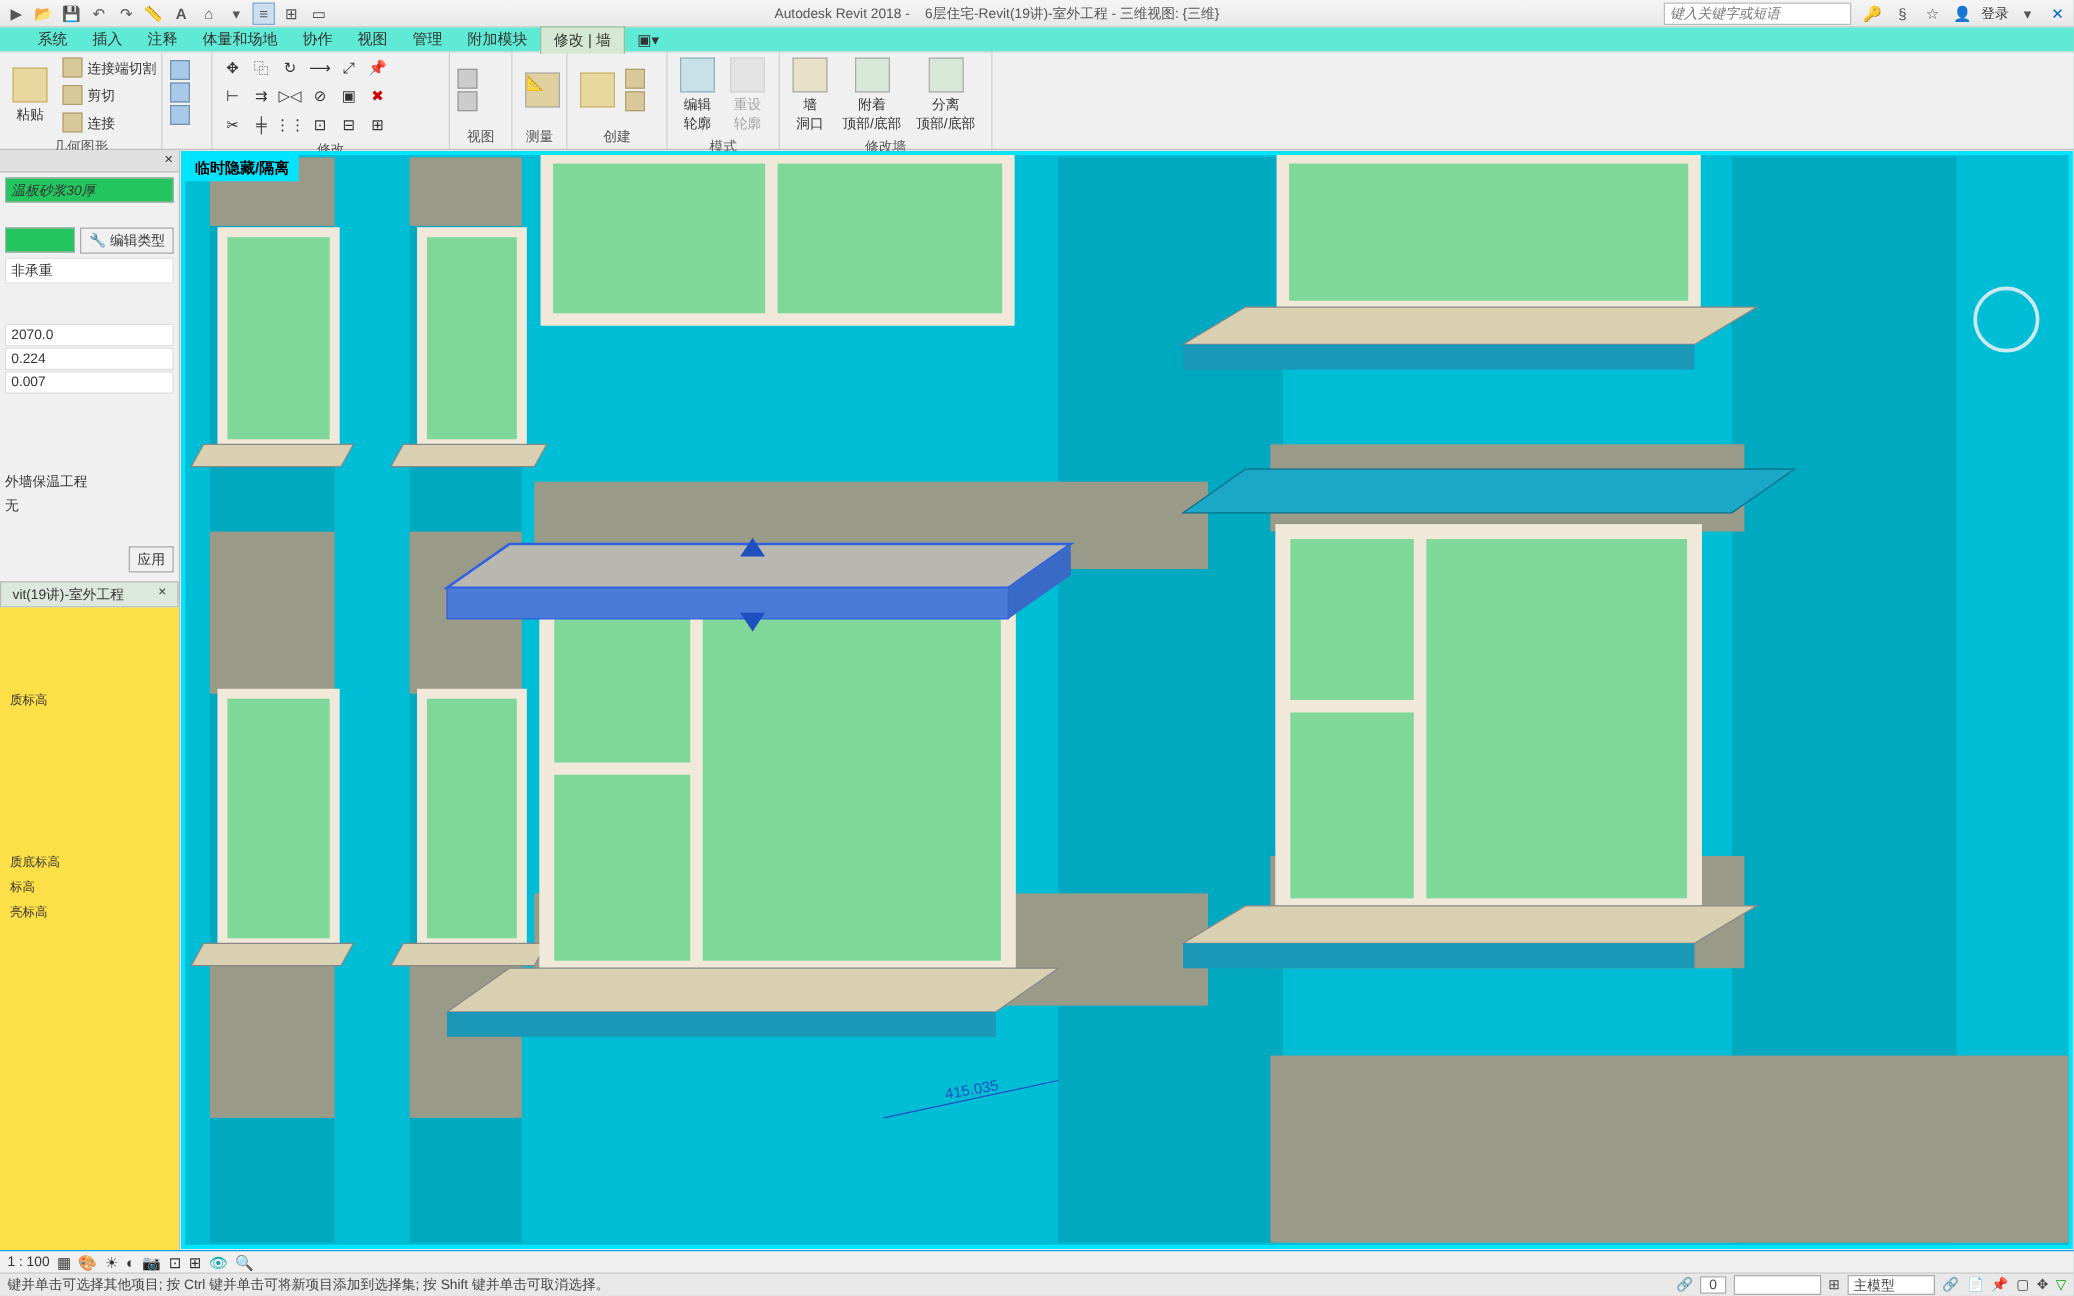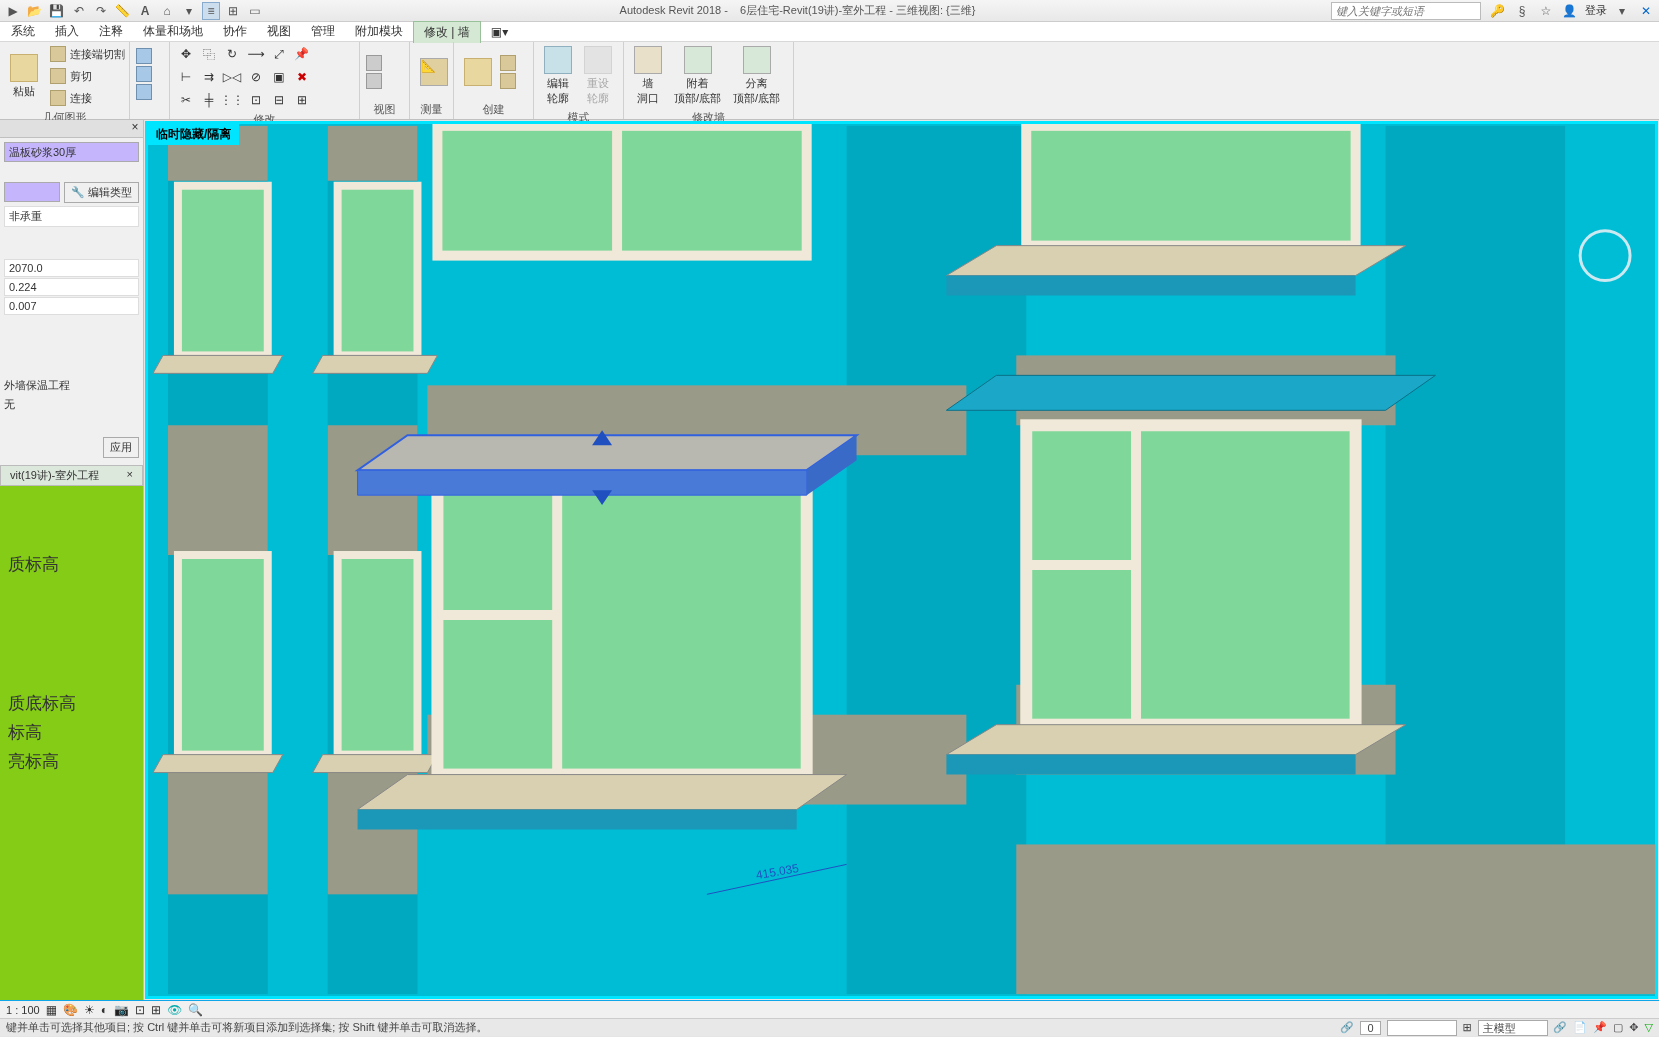--- a/index.html
+++ b/index.html
@@ -8,21 +8,21 @@
 
 .titlebar { height: 22px; background: linear-gradient(#f5f5f5,#e8e8e8); display: flex; align-items: center; padding: 0 4px; border-bottom: 1px solid #ccc; }
 .titlebar .qat { display: flex; gap: 4px; align-items: center; }
 .titlebar .qat .q { width: 18px; height: 18px; display:flex; align-items:center; justify-content:center; color:#555; cursor:pointer; }
 .titlebar .title { flex: 1; text-align: center; color: #555; font-size: 11px; }
 .titlebar .search { width: 150px; height: 18px; border: 1px solid #bbb; background: #fff; font-size: 11px; padding: 0 4px; color:#999; font-style:italic;}
 .titlebar .right { display: flex; gap: 6px; align-items:center; margin-left:8px;}
 .titlebar .right .q { width:18px; height:18px; display:flex;align-items:center;justify-content:center;color:#555;}
 
 
-.menubar { height: 20px; background: #ffffff; display: flex; align-items: center; padding: 0 1px; gap: 0; border-bottom:1px solid #d8d8d8;}
+.menubar { height: 20px; background: #5eead4; display: flex; align-items: center; padding: 0 20px; gap: 0; border-bottom:1px solid #d8d8d8;}
 .menubar .m { padding: 2px 10px; font-size: 12px; cursor: pointer; }
 .menubar .m.active { background: #d4e8d4; border:1px solid #9ac09a; border-bottom:none; }
 
 
 .ribbon { height: 78px; background: #f0f0f0; display: flex; border-bottom: 1px solid #c0c0c0; }
 .ribbon .panel { border-right: 1px solid #d0d0d0; padding: 2px 6px; display:flex; flex-direction:column; }
 .ribbon .panel .body { flex:1; display:flex; align-items:center; gap:4px;}
 .ribbon .panel .label { text-align:center; font-size:11px; color:#555; padding-top:2px;}
 .ribbon .btn-sm { display:flex; align-items:center; gap:4px; padding:2px 4px; font-size:11px; cursor:pointer; white-space:nowrap;}
 .ribbon .ico { width:16px; height:16px; background:#d9c89a; border:1px solid #b0a070; display:inline-block;}
@@ -38,27 +38,27 @@
 .ribbon .grid3 .g{width:20px;height:20px;display:flex;align-items:center;justify-content:center;}
 .ribbon .dis{opacity:.4;}
 
 
 .main { display:flex; height: 880px; }
 .sidebar { width:144px; background:#f0f0f0; display:flex; flex-direction:column; border-right:1px solid #c0c0c0;}
 .sidebar .close{height:18px;display:flex;justify-content:flex-end;background:#e0e0e0;border-bottom:1px solid #c0c0c0;}
 .sidebar .close span{width:16px;text-align:center;cursor:pointer;}
 .props{padding:4px;}
 .props .row{display:flex;align-items:flex-start;margin:3px 0;}
-.props .et{border:1px solid #aaa;background:#c4b5fd;padding:2px 4px;font-size:11px;flex:1;}
+.props .et{border:1px solid #aaa;background:#22c55e;padding:2px 4px;font-size:11px;flex:1;font-style:italic;}
 .props .et2{height:20px;}
 .props .btn{border:1px solid #aaa;background:#f0f0f0;padding:2px 6px;font-size:11px;cursor:pointer;}
 .props .val{background:#fff;border:1px solid #ddd;padding:2px 4px;font-size:11px;width:100%;margin:1px 0;}
 .props .lbl{font-size:11px;padding:2px 0;font-family:Liberation Serif, serif;}
 .browser-hdr{background:#dde8dd;border:1px solid #bbb;padding:2px 9px;font-size:11px;display:flex;justify-content:space-between;}
-.browser-body{background:#84cc16;flex:1;padding:4px;font-size:17px;}
+.browser-body{background:#fde047;flex:1;padding:4px;font-size:10px;}
 .browser-body .n{padding:3px 0 3px 4px;}
 
 
 .viewport { flex:1; background:#00bdd6; position:relative; border:3px solid #00e5ff; margin:1px;}
 .viewport .tag{position:absolute;left:0;top:0;background:#00e5ff;color:#000000;font-size:12px;font-weight:bold;padding:2px 8px;}
 .viewport svg{width:100%;height:100%;}
 
 
 .vcb{height:18px;background:#f0f0f0;display:flex;align-items:center;padding:0 6px;gap:6px;border-top:1px solid #0ea5e9;}
 .vcb .sc{font-size:11px;}

